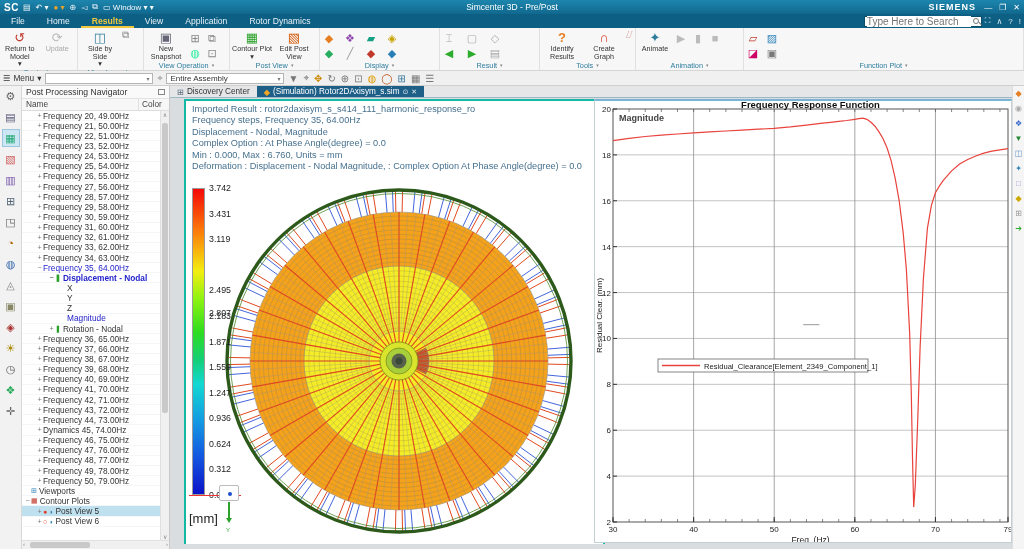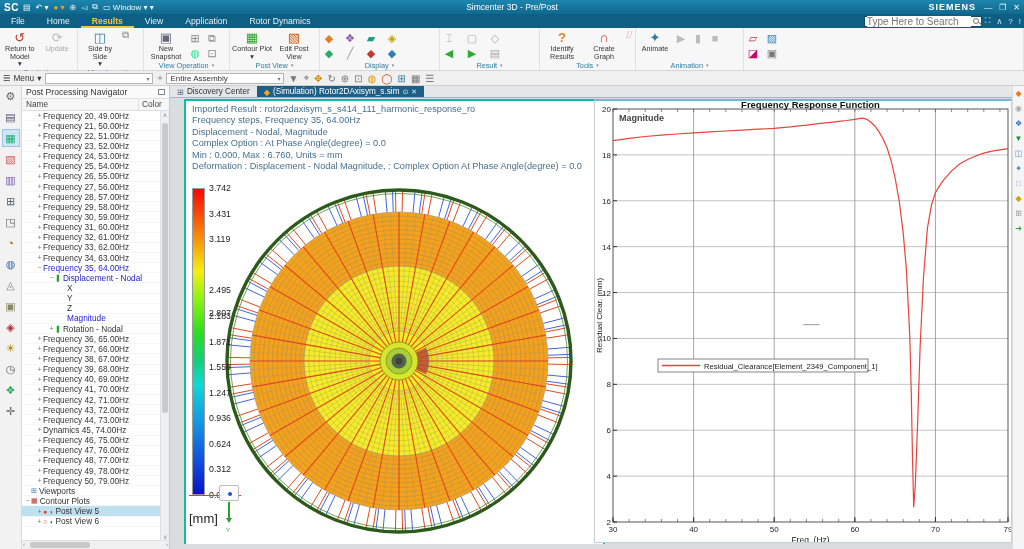--- a/index.html
+++ b/index.html
@@ -250,20 +250,21 @@
     </div>
     <div class="rgroup" style="flex:1">
       <div class="rgbody">
           <div class="icgrid" id="function-plot-icons" style="grid-template-columns:repeat(2,16px)">
             <span style="color: rgb(192, 57, 43);">▱</span>
             <span style="color: rgb(41, 128, 185);">▨</span>
             <span style="color: rgb(204, 0, 102);">◪</span>
             <span style="color: rgb(119, 119, 119);">▣</span>
           </div>
         </div>
+      <div class="rglabel">Function Plot</div>
     </div>
   </div>
 
   <div class="toolbar2">
     <span class="menu-btn">☰ <span>Menu</span> ▾</span>
     <span class="combo" style="width:108px">
       <span></span>
         <span class="arr">▾</span>
     </span>
     <span style="color:#888;font-size:9px">⌖</span>
@@ -374,21 +375,21 @@
             <span>Frequency 33, 62.00Hz</span>
           </div>
           <div class="nrow" style="padding-left: 14px;">
             <span class="exp">+</span>
             <span>Frequency 34, 63.00Hz</span>
           </div>
           <div class="nrow blue" style="padding-left: 14px;">
             <span class="exp">−</span>
             <span>Frequency 35, 64.00Hz</span>
           </div>
-          <div class="nrow blue" style="padding-left: 26px;">
+          <div class="nrow blue" style="padding-left: 26px; font-weight: bold;">
             <span class="exp">−</span>
             <span class="ric" style="color: rgb(42, 161, 42);">❚</span>
             <span>Displacement - Nodal</span>
           </div>
           <div class="nrow" style="padding-left: 38px;">
             <span class="exp"></span>
             <span>X</span>
           </div>
           <div class="nrow" style="padding-left: 38px;">
             <span class="exp"></span>

